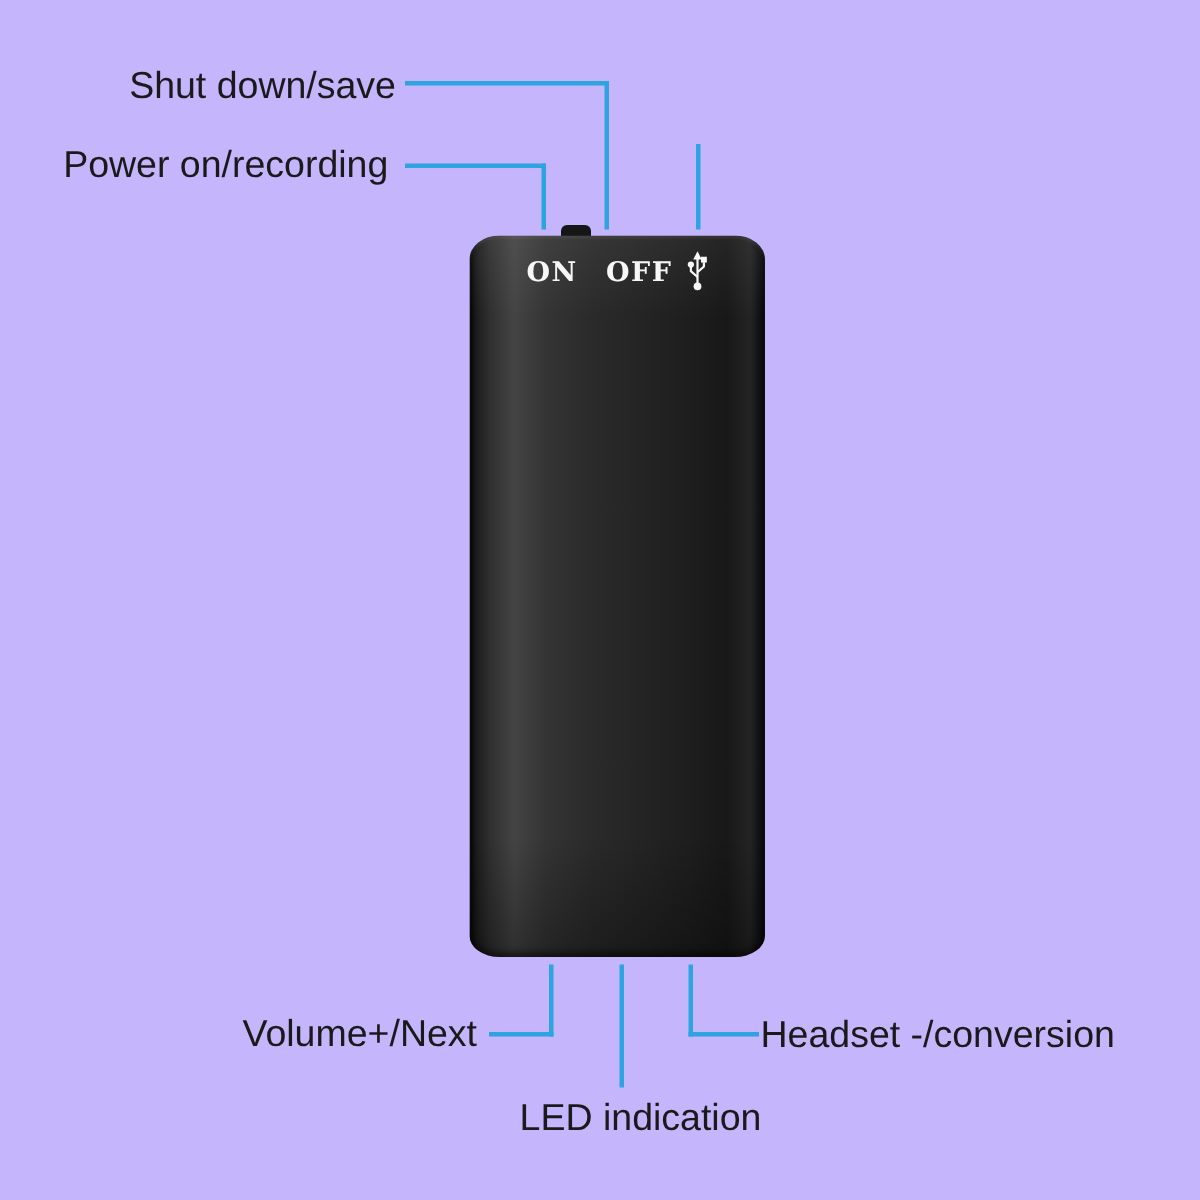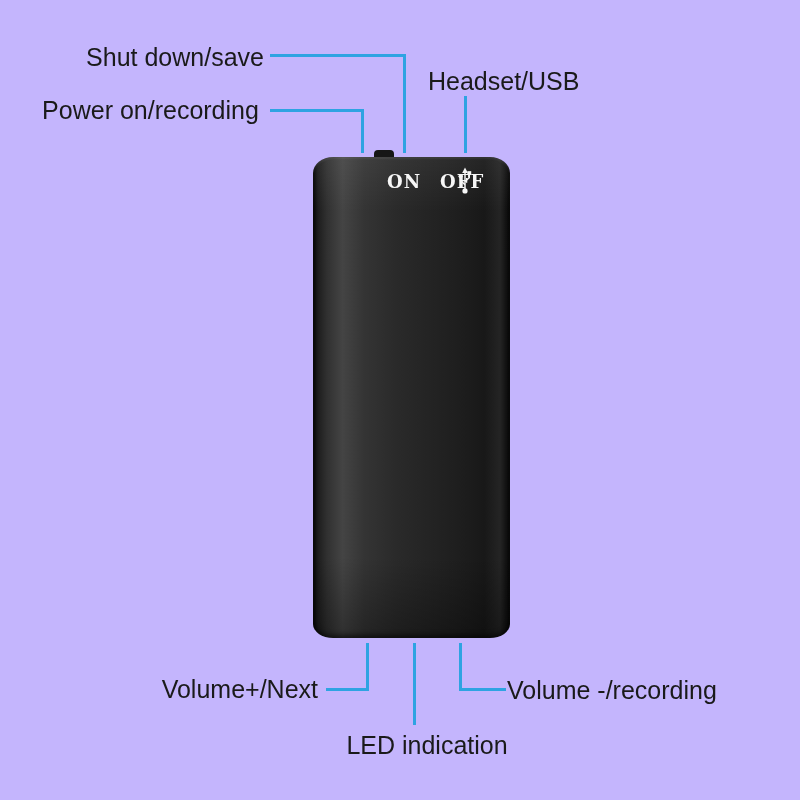--- a/index.html
+++ b/index.html
@@ -67,42 +67,40 @@
                 inset 0 -3px 5px rgba(0,0,0,0.55);
   }
 
   .mark {
     position: absolute;
     font-family: "DejaVu Serif", "Liberation Serif", serif;
     font-weight: bold;
     font-size: 18px;
     letter-spacing: 1px;
     color: #f7f7f7;
-    margin-left: 36px;
   }
   .mark-on  { left: 38px; top: 14px; }
   .mark-off { left: 91px; top: 14px; }
 
   .usb-icon {
     position: absolute;
     left: 144px; top: 10px;
     width: 16px; height: 27px;
   }
 </style>
 </head>
 <body style="background: rgb(255, 255, 255);">
 
 <div class="canvas">
 
   <div class="lbl lbl-shutdown">Shut down/save</div>
   <div class="lbl lbl-power">Power on/recording</div>
-  <div class="lbl lbl-headset">Headset/USB</div>
   <div class="lbl lbl-volplus">Volume+/Next</div>
   <div class="lbl lbl-led">LED indication</div>
-  <div class="lbl lbl-volminus">Volume -/recording</div>
+  <div class="lbl lbl-volminus">Headset -/conversion</div>
 
   <div class="hline line-shutdown-h"></div>
   <div class="vline line-shutdown-v"></div>
   <div class="hline line-power-h"></div>
   <div class="vline line-power-v"></div>
   <div class="vline line-headset-v"></div>
   <div class="vline line-volplus-v"></div>
   <div class="hline line-volplus-h"></div>
   <div class="vline line-led-v"></div>
   <div class="vline line-volminus-v"></div>

